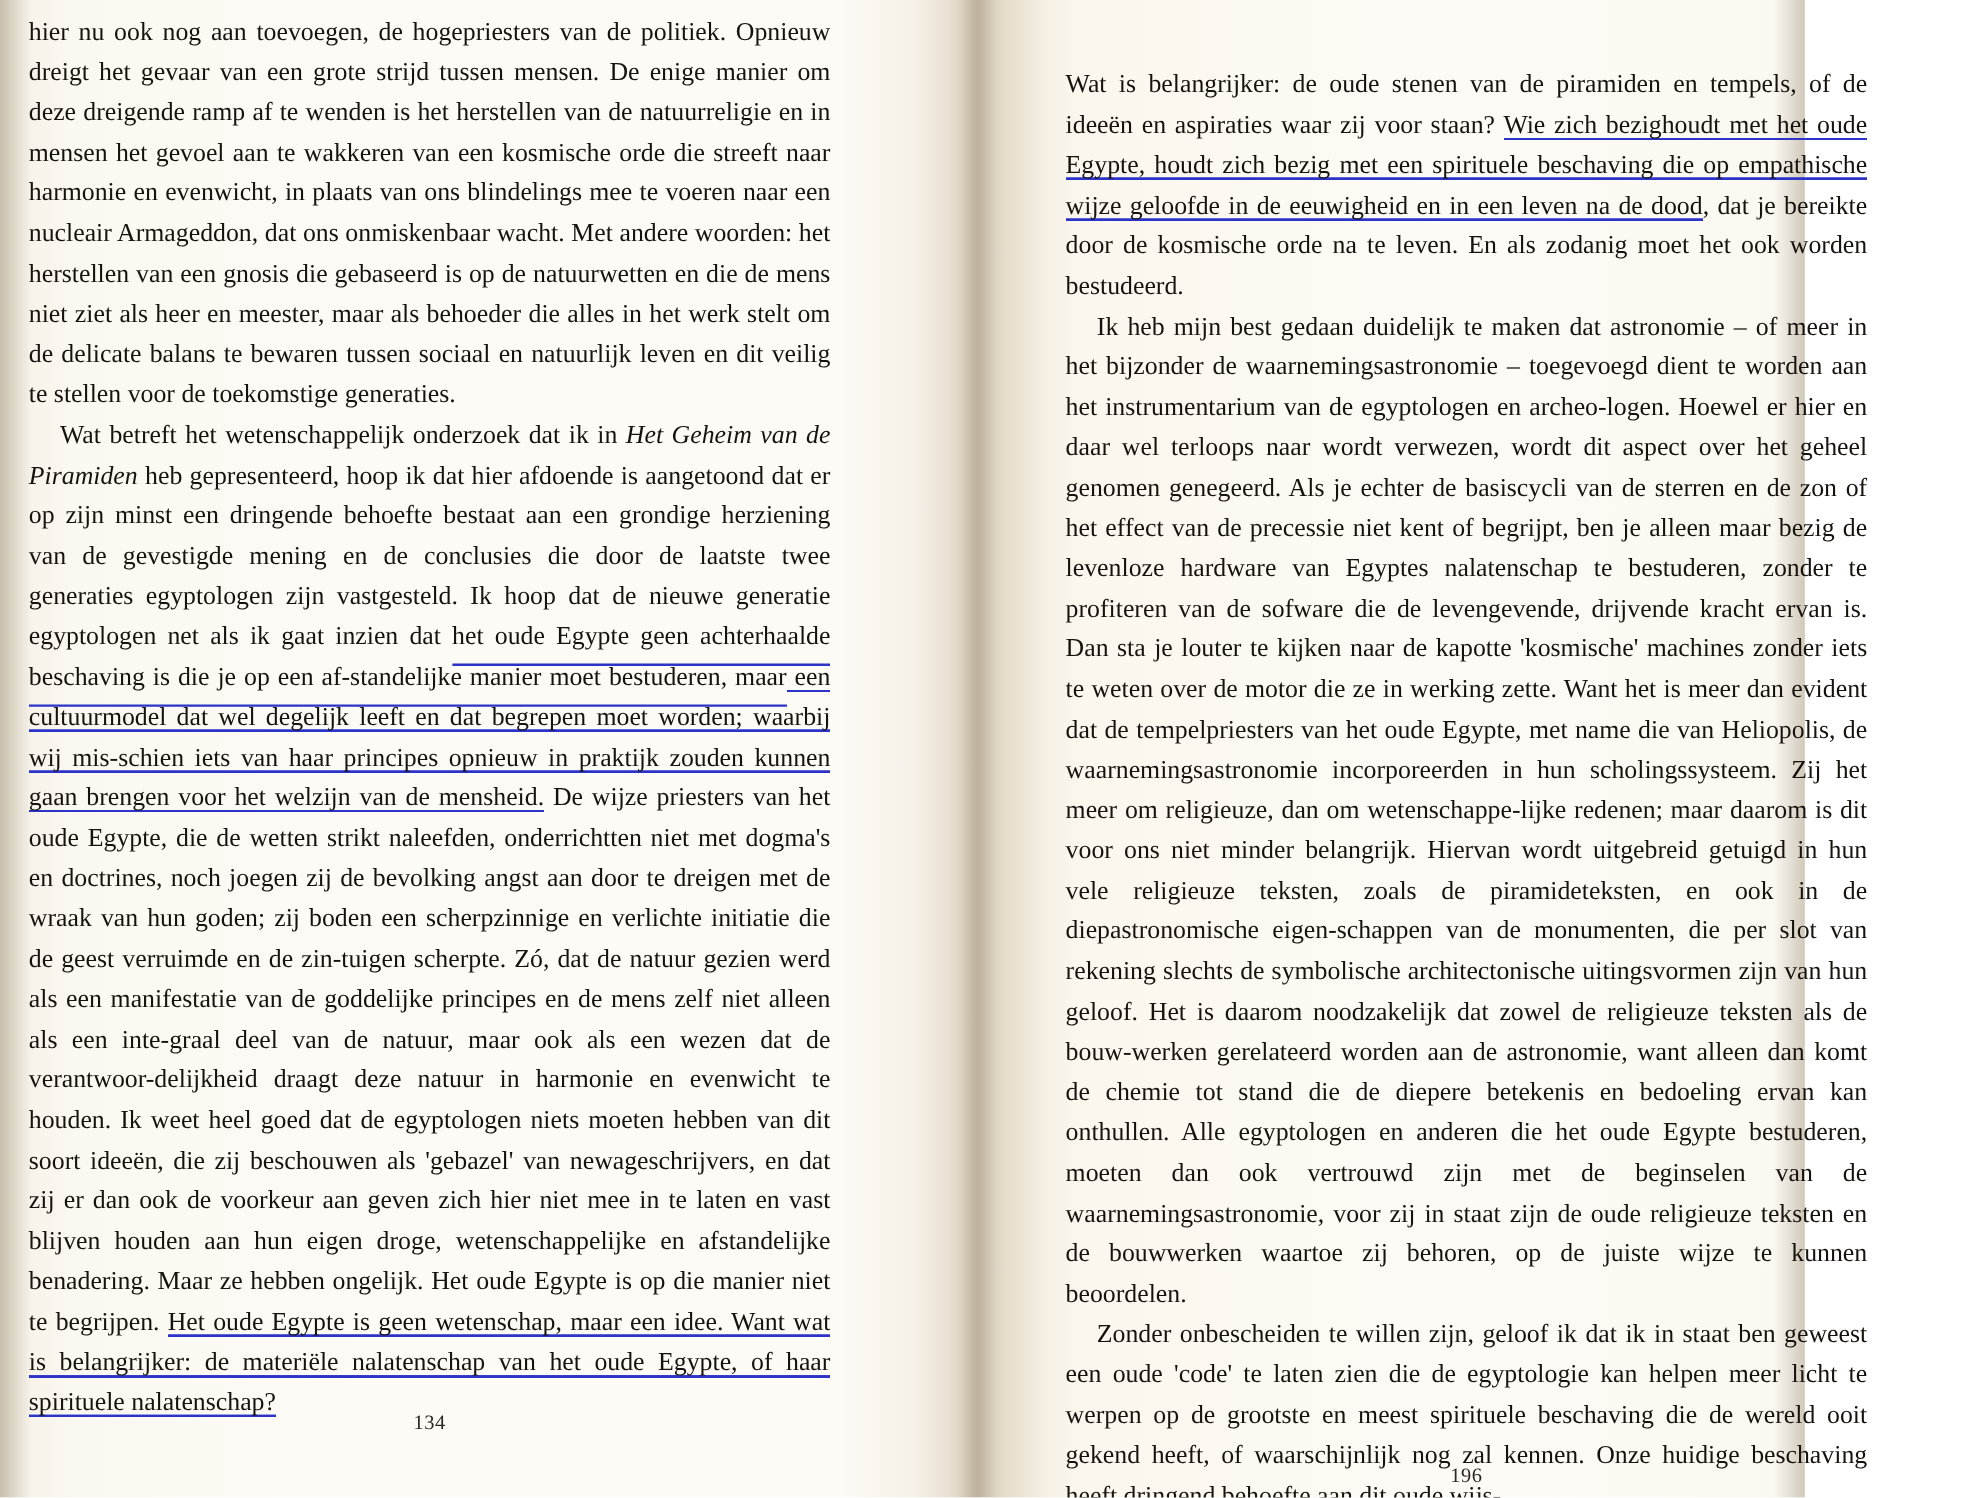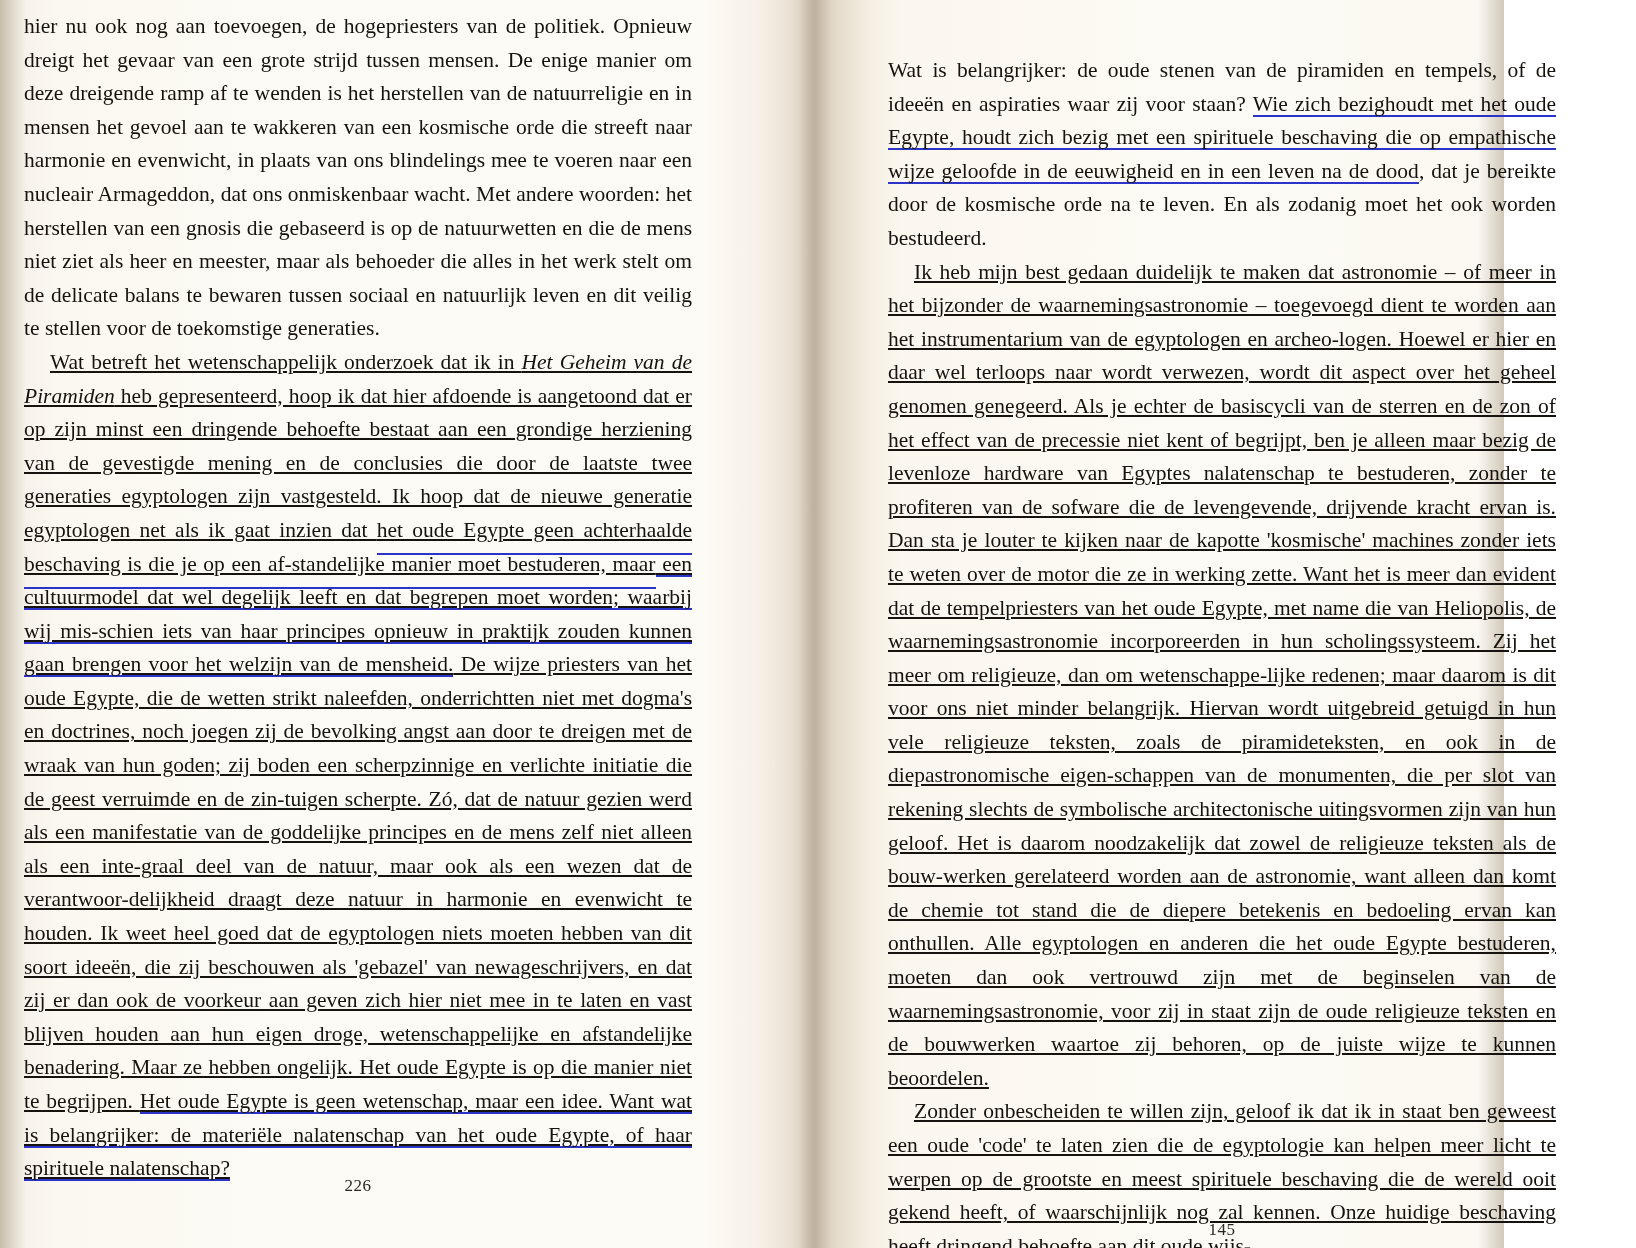--- a/index.html
+++ b/index.html
@@ -42,21 +42,21 @@
     line-height: 33.6px;
     text-align: justify;
     text-justify: inter-word;
     hyphens: manual;
     color: #16120d;
   }
   .page-left .col  { left: 24px; }
   .page-right .col { left: 70px; }
 
   p { margin: 0; }
-  p.indent { text-indent: 26px; text-decoration: underline; }
+  p.indent { text-indent: 26px; }
 
   .it { font-style: italic; }
 
   
   .ul {
     position: relative;
     box-shadow: inset 0 -2px 0 0 #2b33c8;
     padding-bottom: 13px;
   }
   .ul2 {
@@ -112,30 +112,30 @@
   <div class="edge-shadow-right"></div>
 
   <div class="page page-left">
     <div class="col">
 
       <p><span>hier nu ook nog aan toevoegen, de hogepriesters van de politiek. Opnieuw dreigt het gevaar van een grote strijd tussen mensen. De enige manier om deze dreigende ramp af te wenden is het herstellen van de natuurreligie en in mensen het gevoel aan te wakkeren van een kosmische orde die streeft naar harmonie en evenwicht, in plaats van ons blindelings mee te voeren naar een nucleair Armageddon, dat ons onmiskenbaar wacht. Met andere woorden: het herstellen van een gnosis die gebaseerd is op de natuurwetten en die de mens niet ziet als heer en meester, maar als behoeder die alles in het werk stelt om de delicate balans te bewaren tussen sociaal en natuurlijk leven en dit veilig te stellen voor de toekomstige generaties.</span></p>
 
       <p class="indent"><span>Wat betreft het wetenschappelijk onderzoek dat ik in </span><span class="it">Het Geheim van de Piramiden</span><span> heb gepresenteerd, hoop ik dat hier afdoende is aangetoond dat er op zijn minst een dringende behoefte bestaat aan een grondige herziening van de gevestigde mening en de conclusies die door de laatste twee generaties egyptologen zijn vastgesteld. Ik hoop dat de nieuwe generatie egyptologen net als ik gaat inzien dat </span><span class="ul">het oude Egypte geen achterhaalde beschaving is die je op een af-standelijke manier moet bestuderen, maar</span><span class="ul2"> een cultuurmodel dat wel degelijk leeft en dat begrepen moet worden; waarbij wij mis-schien iets van haar principes opnieuw in praktijk zouden kunnen gaan brengen voor het welzijn van de mensheid.</span><span> De wijze priesters van het oude Egypte, die de wetten strikt naleefden, onderrichtten niet met dogma's en doctrines, noch joegen zij de bevolking angst aan door te dreigen met de wraak van hun goden; zij boden een scherpzinnige en verlichte initiatie die de geest verruimde en de zin-tuigen scherpte. Zó, dat de natuur gezien werd als een manifestatie van de goddelijke principes en de mens zelf niet alleen als een inte-graal deel van de natuur, maar ook als een wezen dat de verantwoor-delijkheid draagt deze natuur in harmonie en evenwicht te houden. Ik weet heel goed dat de egyptologen niets moeten hebben van dit soort ideeën, die zij beschouwen als 'gebazel' van newageschrijvers, en dat zij er dan ook de voorkeur aan geven zich hier niet mee in te laten en vast blijven houden aan hun eigen droge, wetenschappelijke en afstandelijke benadering. Maar ze hebben ongelijk. Het oude Egypte is op die manier niet te begrijpen. </span><span class="ul2">Het oude Egypte is geen wetenschap, maar een idee. Want wat is belangrijker: de materiële nalatenschap van het oude Egypte, of haar spirituele nalatenschap?</span></p>
 
     </div>
-    <div class="folio">226</div>
+    <div class="folio">134</div>
   </div>
 
   <div class="page page-right">
     <div class="col">
 
       <p><span>Wat is belangrijker: de oude stenen van de piramiden en tempels, of de ideeën en aspiraties waar zij voor staan? </span><span class="ul2">Wie zich bezighoudt met het oude Egypte, houdt zich bezig met een spirituele beschaving die op empathische wijze geloofde in de eeuwigheid en in een leven na de dood</span><span>, dat je bereikte door de kosmische orde na te leven. En als zodanig moet het ook worden bestudeerd.</span></p>
 
       <p class="indent"><span>Ik heb mijn best gedaan duidelijk te maken dat astronomie – of meer in het bijzonder de waarnemingsastronomie – toegevoegd dient te worden aan het instrumentarium van de egyptologen en archeo-logen. Hoewel er hier en daar wel terloops naar wordt verwezen, wordt dit aspect over het geheel genomen genegeerd. Als je echter de basiscycli van de sterren en de zon of het effect van de precessie niet kent of begrijpt, ben je alleen maar bezig de levenloze hardware van Egyptes nalatenschap te bestuderen, zonder te profiteren van de sofware die de levengevende, drijvende kracht ervan is. Dan sta je louter te kijken naar de kapotte 'kosmische' machines zonder iets te weten over de motor die ze in werking zette. Want het is meer dan evident dat de tempelpriesters van het oude Egypte, met name die van Heliopolis, de waarnemingsastronomie incorporeerden in hun scholingssysteem. Zij het meer om religieuze, dan om wetenschappe-lijke redenen; maar daarom is dit voor ons niet minder belangrijk. Hiervan wordt uitgebreid getuigd in hun vele religieuze teksten, zoals de piramideteksten, en ook in de diepastronomische eigen-schappen van de monumenten, die per slot van rekening slechts de symbolische architectonische uitingsvormen zijn van hun geloof. Het is daarom noodzakelijk dat zowel de religieuze teksten als de bouw-werken gerelateerd worden aan de astronomie, want alleen dan komt de chemie tot stand die de diepere betekenis en bedoeling ervan kan onthullen. Alle egyptologen en anderen die het oude Egypte bestuderen, moeten dan ook vertrouwd zijn met de beginselen van de waarnemingsastronomie, voor zij in staat zijn de oude religieuze teksten en de bouwwerken waartoe zij behoren, op de juiste wijze te kunnen beoordelen.</span></p>
 
       <p class="indent"><span>Zonder onbescheiden te willen zijn, geloof ik dat ik in staat ben geweest een oude 'code' te laten zien die de egyptologie kan helpen meer licht te werpen op de grootste en meest spirituele beschaving die de wereld ooit gekend heeft, of waarschijnlijk nog zal kennen. Onze huidige beschaving heeft dringend behoefte aan dit oude wijs-</span></p>
 
     </div>
-    <div class="folio">145</div>
+    <div class="folio">196</div>
   </div>
 
   <div class="gutter-shadow"></div>
 </div>
 
 </body></html>

